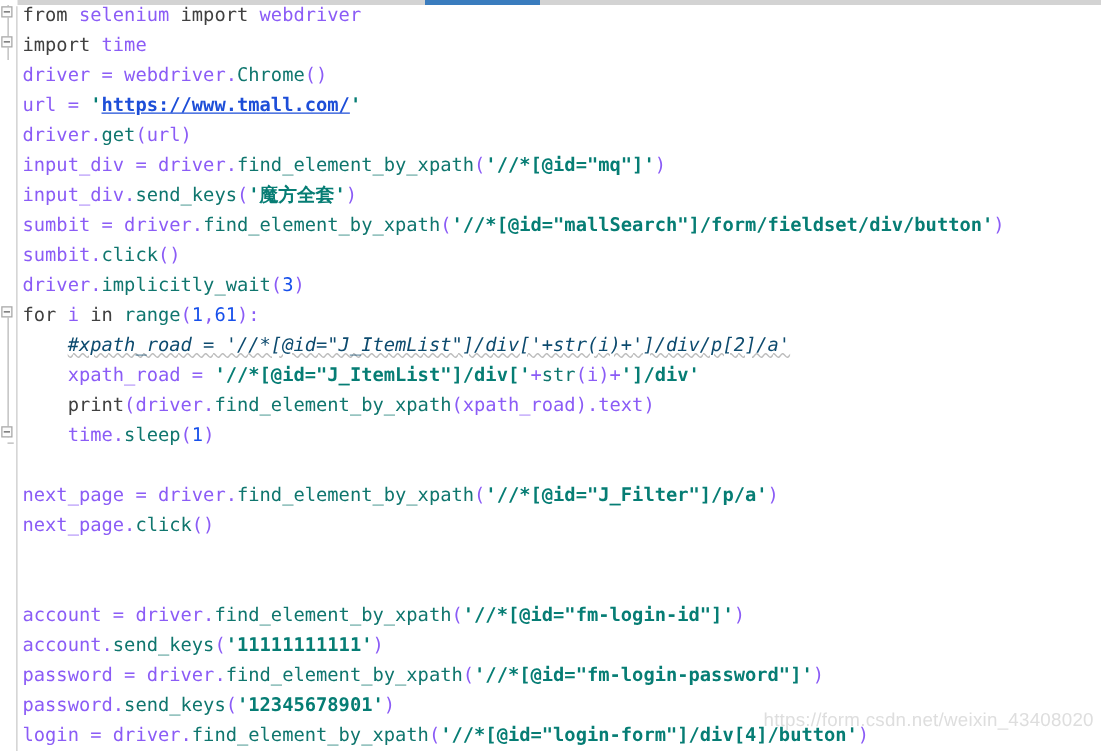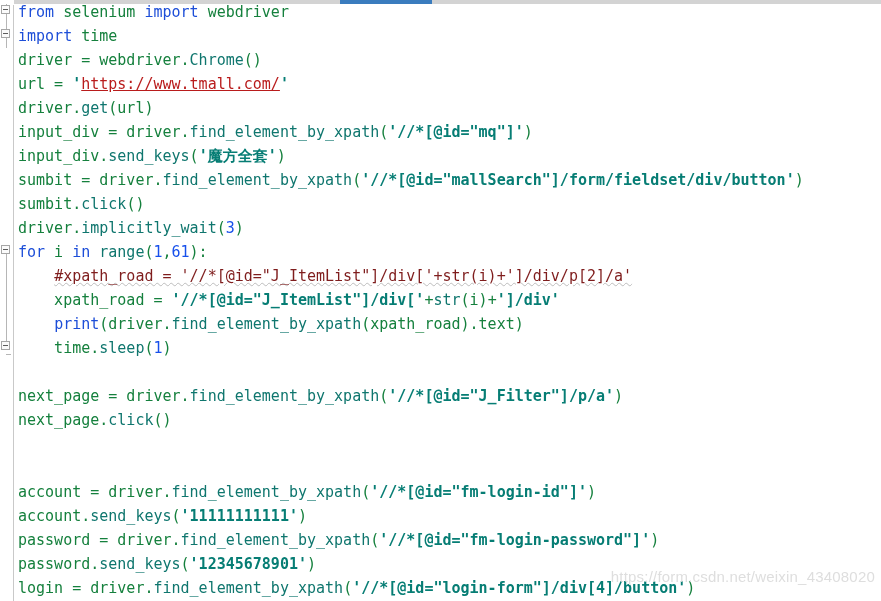--- a/index.html
+++ b/index.html
@@ -97,27 +97,27 @@
     white-space: pre;
     color: #000000;
   }
   .line {
     height: 24px;
     padding-left: 4px;
     white-space: pre;
   }
 
   
-  .kw      { color: #1d4ed8; }
+  .kw      { color: #404040; }
   .num     { color: #1750eb; }
   .str     { color: #067d74; font-weight: bold; }
-  .strlink { color: #b91c1c; font-weight: normal; text-decoration: underline; }
+  .strlink { color: #1d4ed8; font-weight: bold; text-decoration: underline; }
   .fn      { color: #0f766e; }
-  .plain   { color: #15803d; }
-  .cmt     { color: #7f1d1d; }
+  .plain   { color: #8b5cf6; }
+  .cmt     { color: #0c4a6e; font-style: italic; }
   .typo    { text-decoration-style: wavy;
              text-decoration-color: #9bbf9b; text-decoration-thickness: 1px; }
   .cmt-typo{ text-decoration: underline; text-decoration-style: wavy;
              text-decoration-color: #bdbdbd; text-decoration-thickness: 1px; }
 
   
   #watermark {
     position: absolute;
     right: 6px;
     bottom: 16px;

